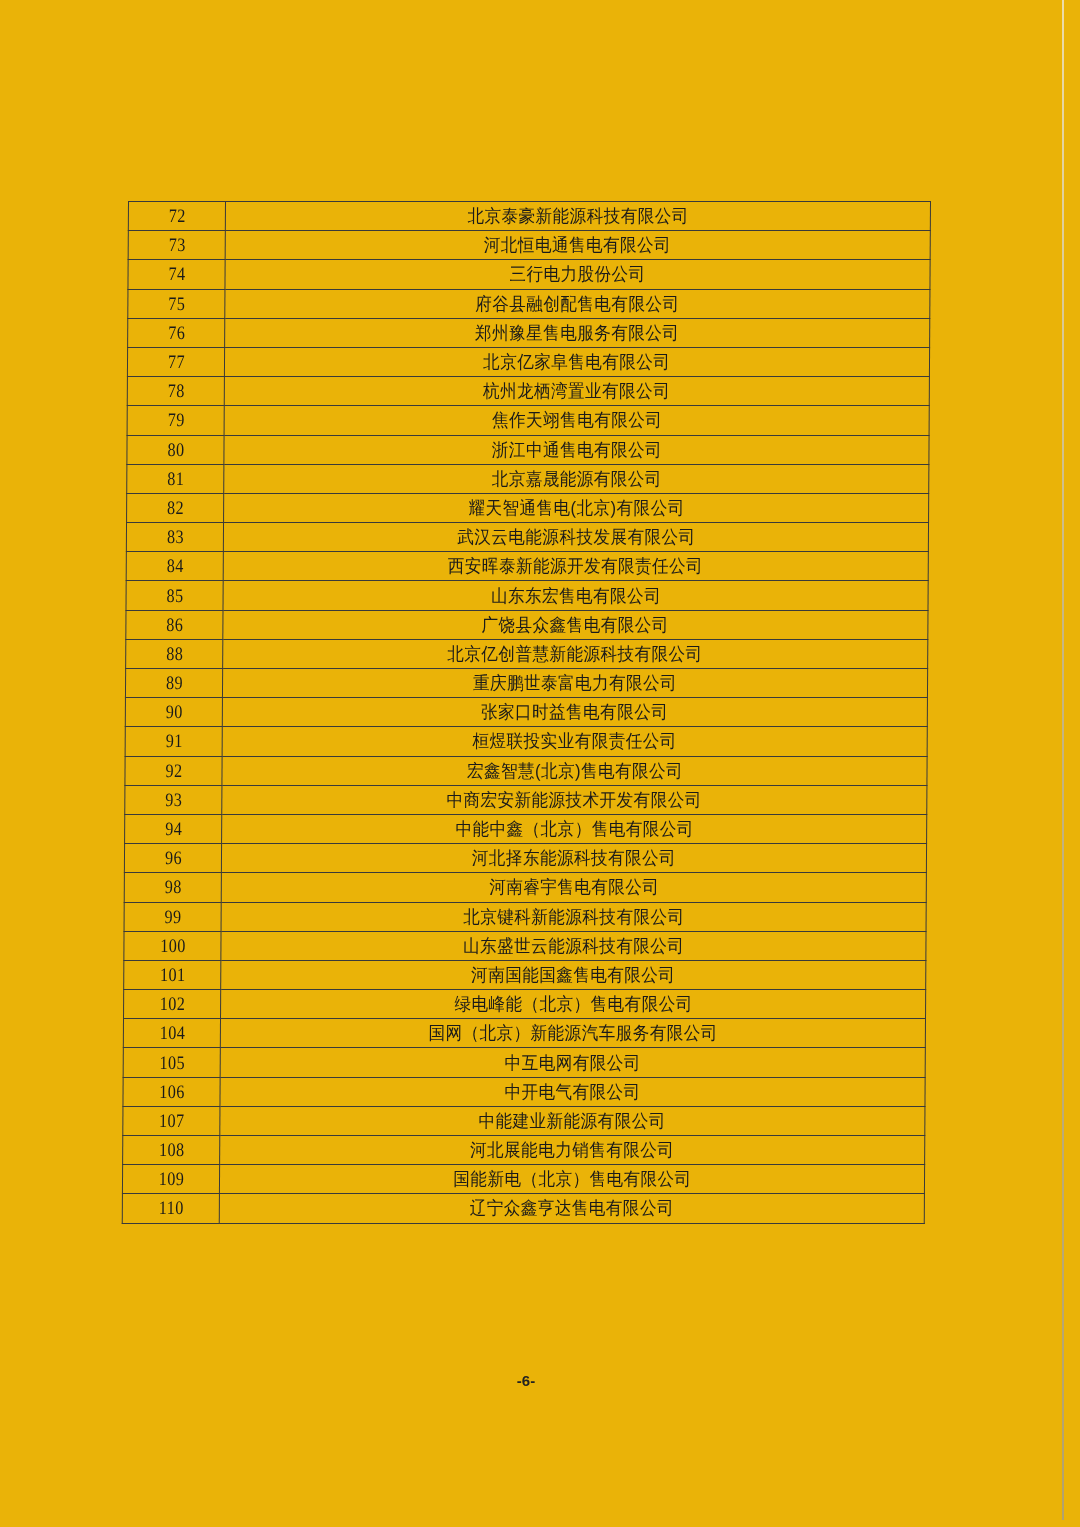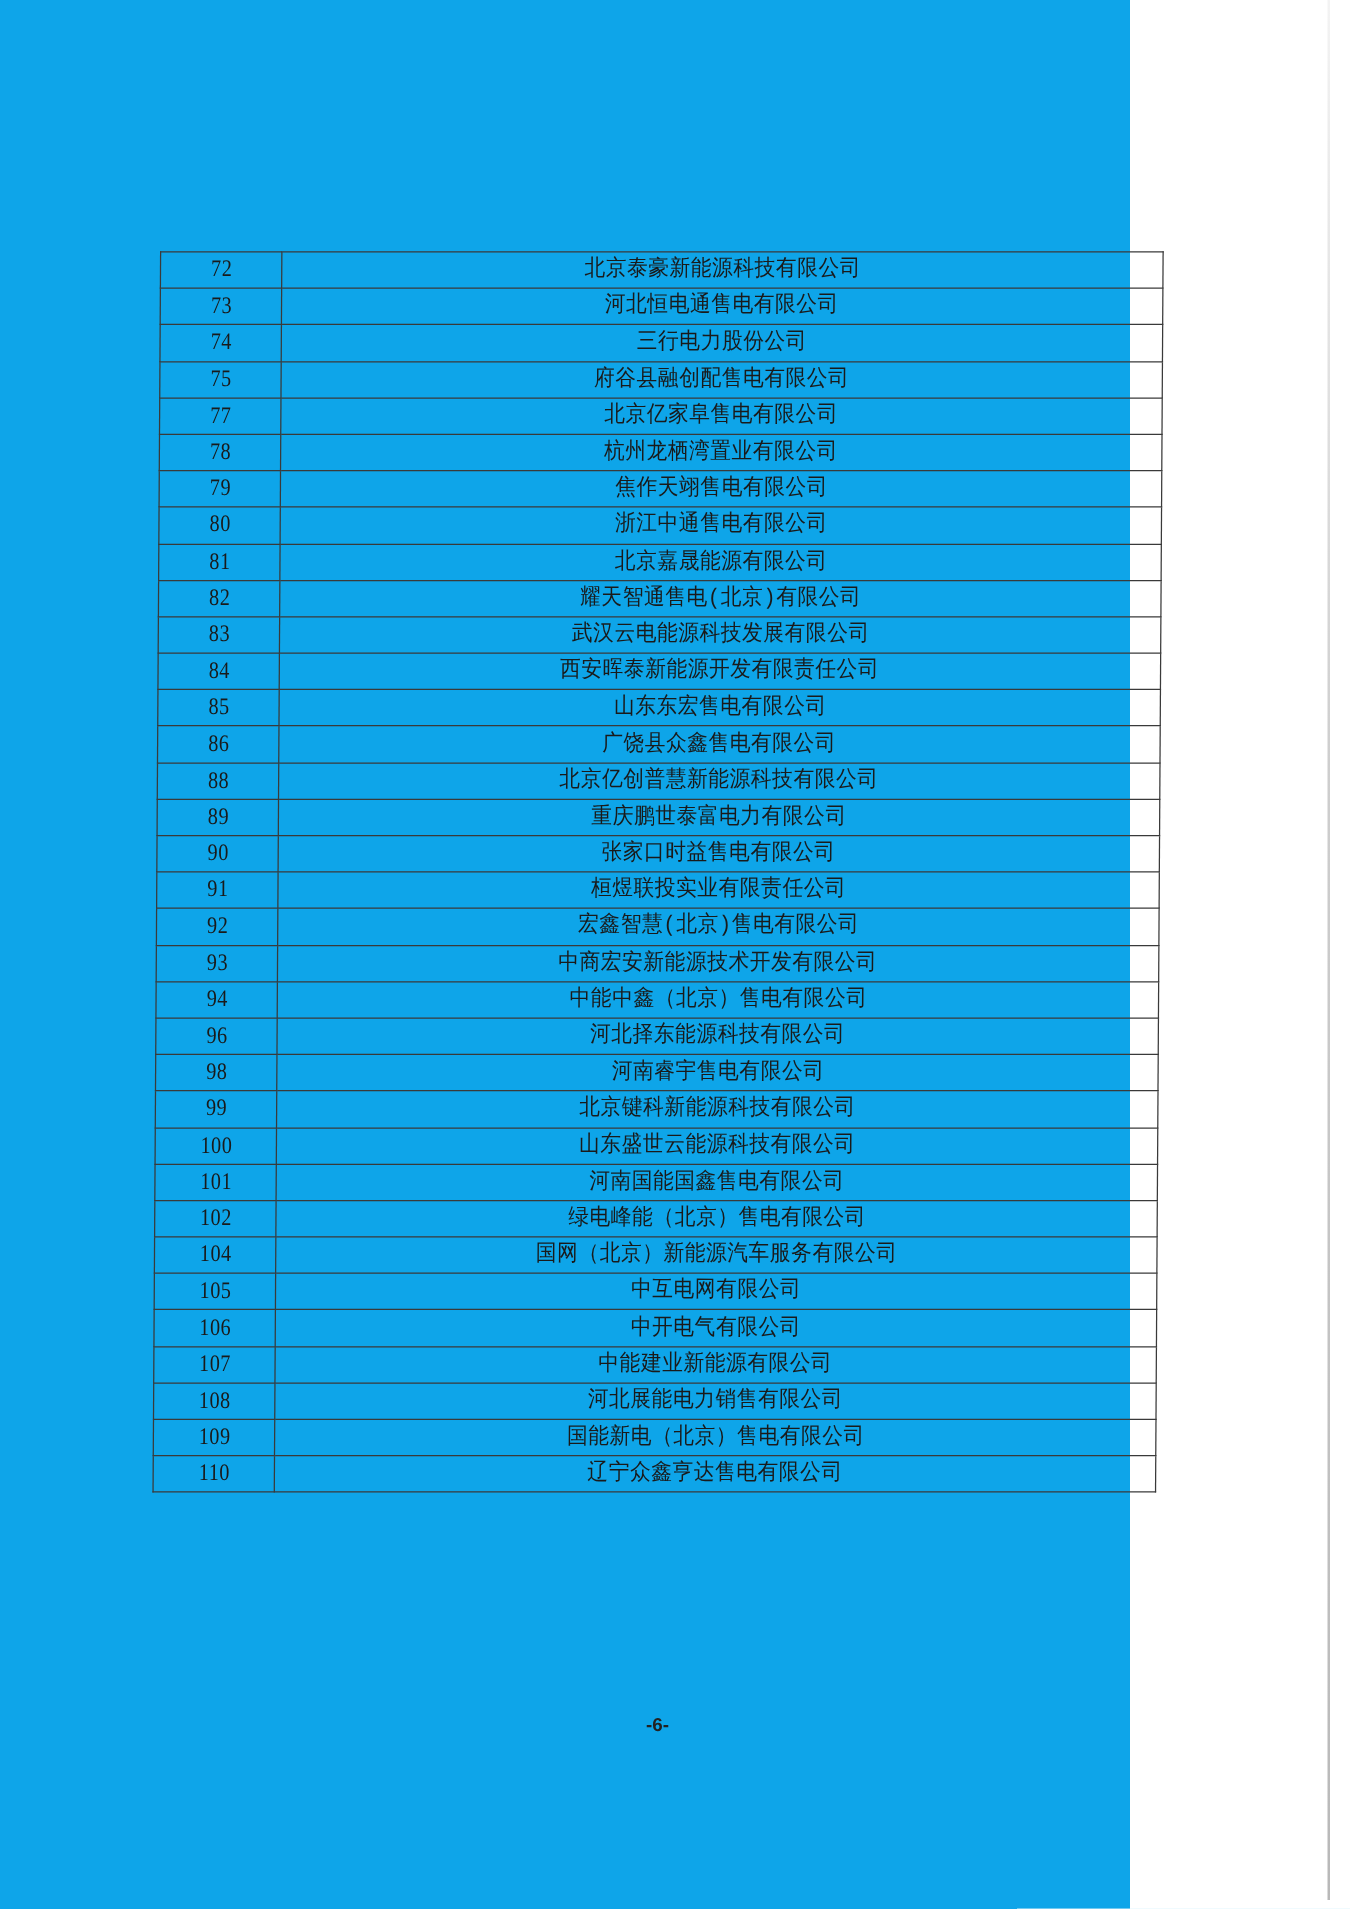--- a/index.html
+++ b/index.html
@@ -11,22 +11,22 @@
       width: 1080px;
       height: 1527px;
       position: relative;
       overflow: hidden;
       font-family: "DejaVu Serif", "Liberation Serif", serif;
       color: #1a1a1a;
     }
     .page {
       position: absolute;
       left: 0; top: 0;
-      width: 904px; height: 1527px;
-      background: #0ea5e9;
+      width: 1080px; height: 1527px;
+      background: #eab308;
     }
     .scan-edge {
       position: absolute;
       left: 1062px;
       top: 0;
       width: 2px;
       height: 1520px;
       background: linear-gradient(to bottom, #eeeeee, #b9b9b9 40%, #9a9a9a);
       opacity: 0.7;
     }
@@ -55,21 +55,21 @@
       overflow: hidden;
     }
     td.num {
       width: 96px;
       font-family: "Liberation Serif", "DejaVu Serif", serif;
       font-size: 19px;
       letter-spacing: 0.5px;
       transform: scaleX(0.85);
     }
     td.name {
-      font-family: Liberation Mono, monospace;
+      font-family: Liberation Sans, sans-serif;
       font-size: 18px;
       letter-spacing: 0.5px;
       padding-left: 0;
     }
     .name-inner {
       display: inline-block;
       transform: scaleX(0.92);
     }
     .page-number {
       position: absolute;
@@ -102,20 +102,24 @@
           </tr>
           <tr>
             <td class="num">74</td>
             <td class="name"><span class="name-inner">三行电力股份公司</span></td>
           </tr>
           <tr>
             <td class="num">75</td>
             <td class="name"><span class="name-inner">府谷县融创配售电有限公司</span></td>
           </tr>
           <tr>
+            <td class="num">76</td>
+            <td class="name"><span class="name-inner">郑州豫星售电服务有限公司</span></td>
+          </tr>
+          <tr>
             <td class="num">77</td>
             <td class="name"><span class="name-inner">北京亿家阜售电有限公司</span></td>
           </tr>
           <tr>
             <td class="num">78</td>
             <td class="name"><span class="name-inner">杭州龙栖湾置业有限公司</span></td>
           </tr>
           <tr>
             <td class="num">79</td>
             <td class="name"><span class="name-inner">焦作天翊售电有限公司</span></td>

